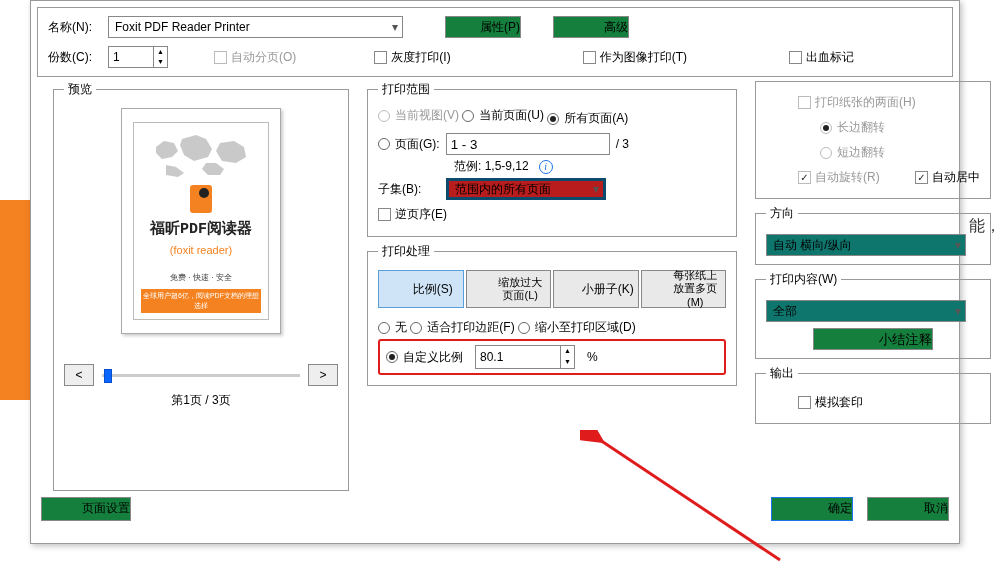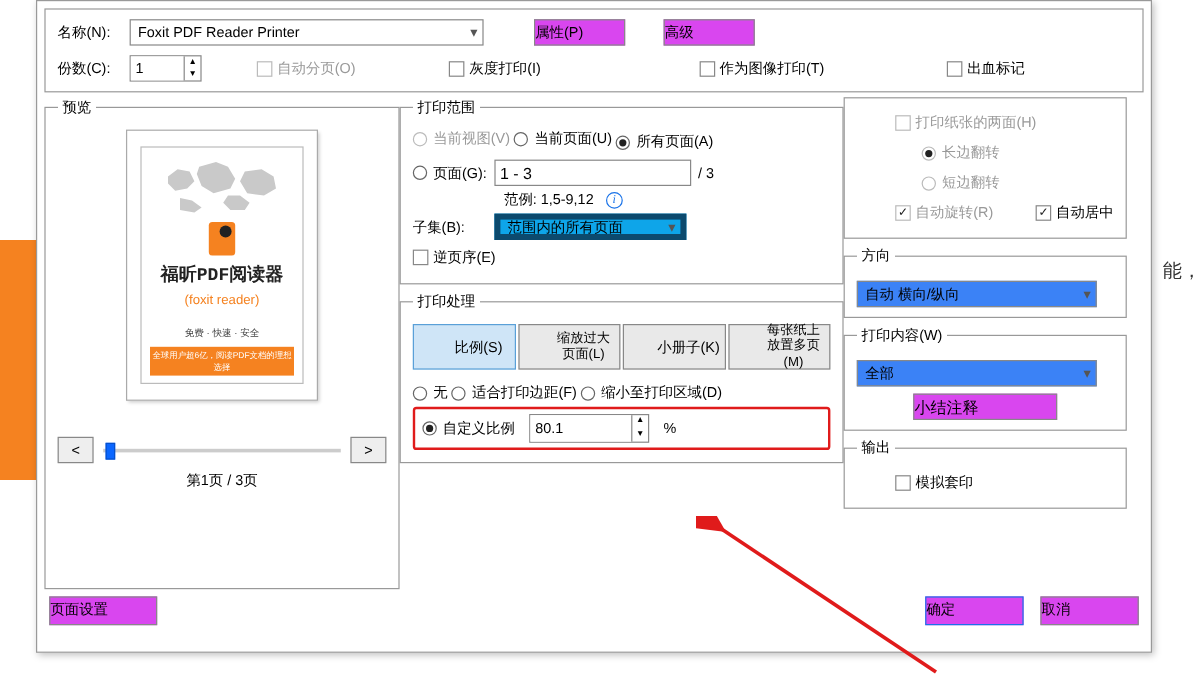--- a/index.html
+++ b/index.html
@@ -62,24 +62,24 @@
   padding: 0 18px 0 6px;
   position: relative;
   display: inline-flex; align-items: center;
 }
 .printer-select::after {
   content: "▾"; position: absolute; right: 4px; color: #555;
 }
 
 .btn {
   border: 1px solid #888;
-  background: #d946ef;
+  background: #15803d;
   padding: 2px 0;
   cursor: pointer;
-  text-align: left;
+  text-align: right;
 }
 .btn-sm { width: 76px; height: 22px; }
 
 .copies-row { margin-top: 8px; }
 .copies-row > label { width: 54px; }
 .spinner {
   width: 60px; height: 22px;
   border: 1px solid #888;
   display: inline-flex;
 }
@@ -116,22 +116,23 @@
 .radio.checked .dot::before {
   content: ""; width: 6px; height: 6px; background: #222; border-radius: 50%;
 }
 .radio.disabled { color: #999; }
 .radio.disabled .dot { border-color: #bbb; }
 
 
 .main {
   display: grid;
   grid-template-columns: 296px 370px 236px;
-  gap: 0;
+  gap: 18px;
   padding: 0 6px;
+  margin-left: 16px;
 }
 
 
 .preview fieldset { height: 410px; }
 .pv-info { display: grid; grid-template-columns: 64px auto; row-gap: 4px; margin-bottom: 6px; }
 .pv-paper {
   width: 160px; height: 226px; margin: 4px auto 6px;
   background: #fff; border: 1px solid #aaa;
   box-shadow: 2px 2px 3px rgba(0,0,0,.2);
   display: flex; align-items: center; justify-content: center;
@@ -183,21 +184,21 @@
 
 
 .mid-col { display: flex; flex-direction: column; gap: 6px; }
 .print-range .rng { margin: 3px 0; }
 .page-input {
   width: 164px; height: 22px;
   border: 1px solid #888; padding: 0 4px;
 }
 .subset-select {
   width: 160px; height: 22px;
-  border: 5px solid #0c4a6e; background: #0ea5e9;
+  border: 3px solid #0c4a6e; background: #b91c1c;
   display: inline-flex; align-items: center; padding: 0 18px 0 6px;
   position: relative;
 }
 .subset-select::after { content: "▾"; position: absolute; right: 4px; color: #555; }
 
 .info-icon {
   display: inline-flex; width: 14px; height: 14px;
   border: 1px solid #1a73e8; border-radius: 50%;
   color: #1a73e8; font-size: 10px;
   align-items: center; justify-content: center;
@@ -238,21 +239,21 @@
 }
 
 
 .right-col { display: flex; flex-direction: column; gap: 6px; }
 .right-col fieldset { padding: 8px 10px; }
 .right-col .opt { margin: 4px 0 4px 0; padding-left: 32px; }
 .right-col .sub { margin-left: 22px; }
 
 .orient-select, .content-select {
   width: 200px; height: 22px;
-  border: 1px solid #888; background: #3b82f6;
+  border: 1px solid #888; background: #0f766e;
   display: inline-flex; align-items: center; padding: 0 32px 0 6px;
   position: relative; margin-top: 4px;
 }
 .orient-select::after, .content-select::after { content: "▾"; position: absolute; right: 4px; color: #555; }
 
 .btn-annot {
   width: 120px; height: 22px;
   margin: 6px auto 0; display: block;
 }
 

